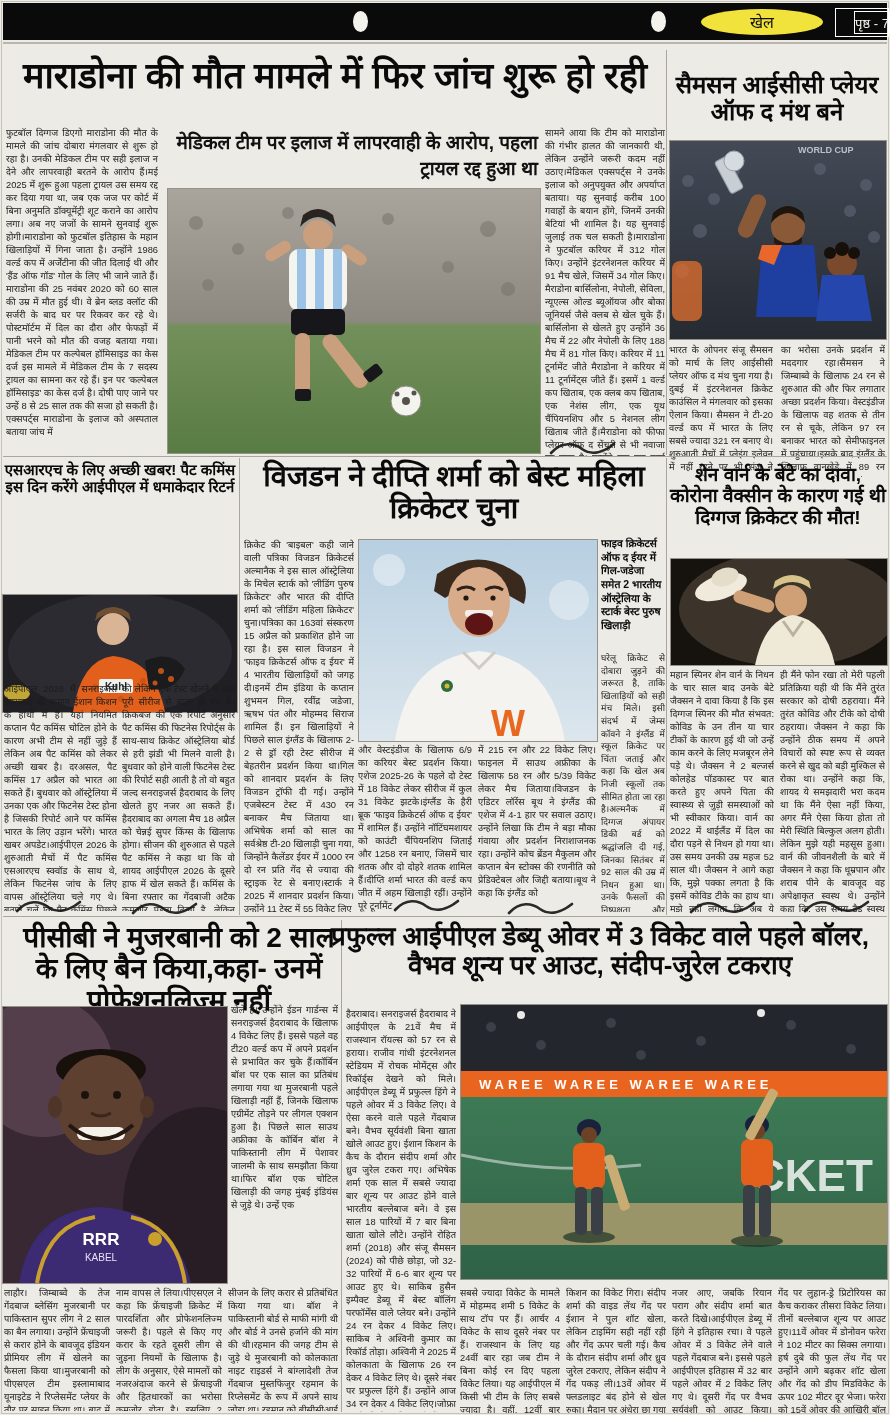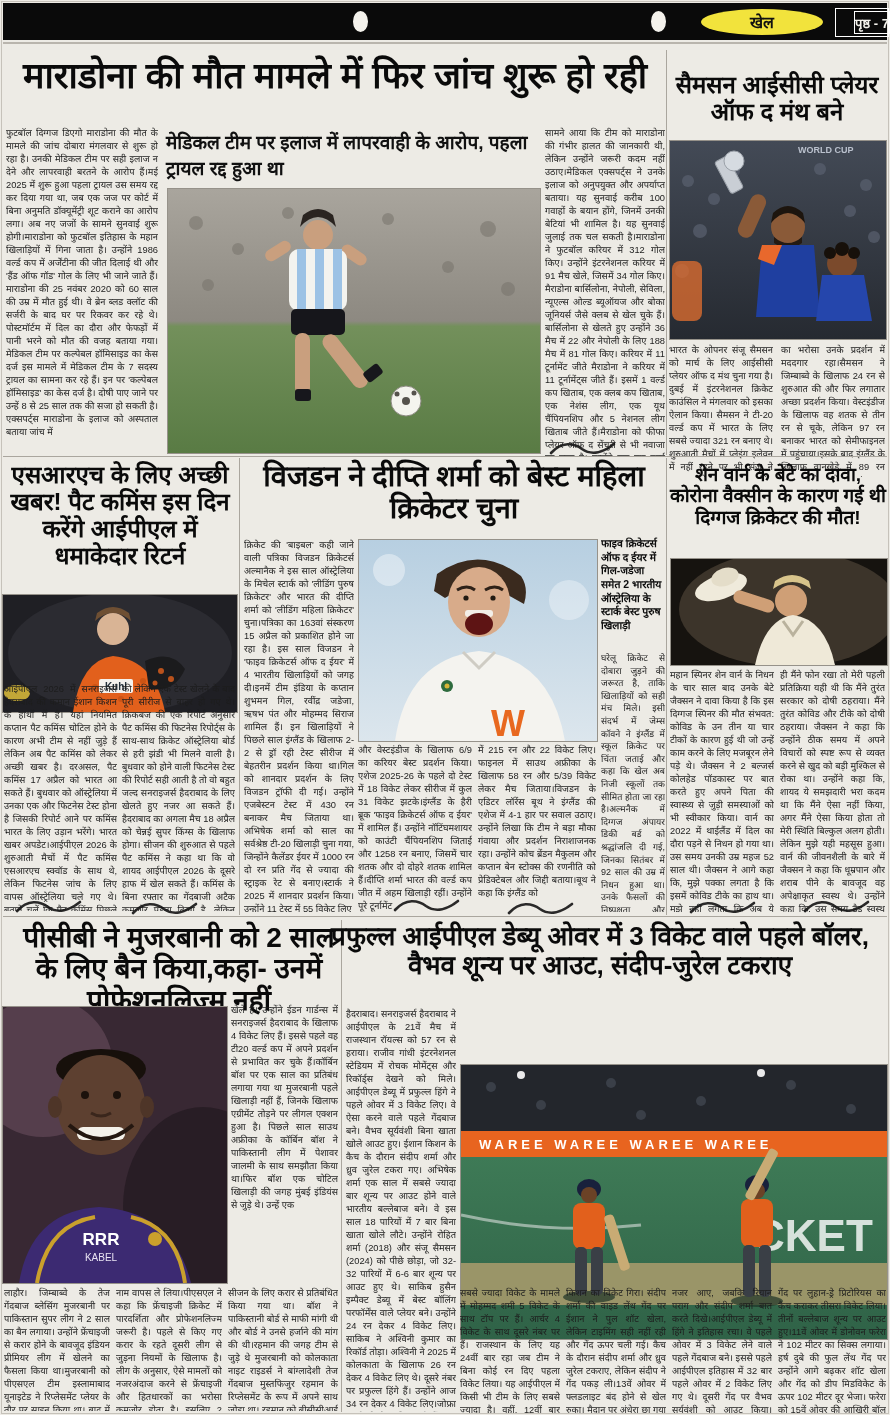--- a/index.html
+++ b/index.html
@@ -9,31 +9,31 @@
   
   .mast{position:absolute;left:3px;top:3px;width:884px;height:37px;background:#0a0a0a;}
   .mast-box{position:absolute;border:1px solid #fff;display:flex;align-items:center;justify-content:center;}
   .mast-box .inner{border:1px solid #fff;width:calc(100% - 6px);height:calc(100% - 6px);
         display:flex;align-items:center;justify-content:center;}
   .date-box{left:9px;top:5px;width:212px;height:27px;}
   .date-box .inner{color:#f2e33c;font-weight:bold;font-size:15px;white-space:nowrap;}
   .dot{position:absolute;width:15px;height:21px;border-radius:50%;background:#f4f2ec;top:8px;}
   .name-box{left:378px;top:8px;width:254px;height:23px;color:#fff;font-size:14px;font-weight:bold;white-space:nowrap;}
   .khel{position:absolute;left:698px;top:6px;width:122px;height:26px;border-radius:50%;
-        background:#f2e33c;color:#111;font-weight:bold;font-size:16px;
+        background:#f2e33c;color:#111;font-weight:normal;font-size:16px;
         display:flex;align-items:center;justify-content:center;}
   .pageno{left:832px;top:5px;width:52px;height:27px;}
-  .pageno .inner{color:#f4f2ec;font-size:13px;font-weight:bold;white-space:nowrap;margin-left:20px;}
+  .pageno .inner{color:#f4f2ec;font-size:13px;font-weight:normal;white-space:nowrap;margin-left:20px;}
   .top-rule{position:absolute;left:3px;top:42px;width:884px;height:2px;background:#b9b5ad;}
   
   .vrule{position:absolute;width:1px;background:#aaa69e;}
   .hrule{position:absolute;height:1px;background:#aaa69e;}
   
   .hl{position:absolute;font-weight:700;color:#0a0a0a;text-align:center;line-height:1.12;}
-  .sub{position:absolute;font-weight:bold;color:#111;text-align:left;line-height:1.35;}
+  .sub{position:absolute;font-weight:bold;color:#111;text-align:right;line-height:1.35;}
   
   .col{position:absolute;font-size:9.3px;line-height:1.40;text-align:justify;color:#1d1d1d;overflow:hidden;}
   .col.narrow{font-size:9px;}
   .cap{position:absolute;font-size:10.5px;line-height:1.3;font-weight:bold;color:#0d0d0d;overflow:hidden;}
   .photo{position:absolute;border:1px solid #96928a;overflow:hidden;background:#15803d;}
   .photo svg{display:block;width:100%;height:100%;}
   .ink{position:absolute;opacity:.9;}
 </style>
 </head>
 <body>
@@ -141,21 +141,21 @@
         <circle cx="184" cy="112" r="6" fill="#17100a"></circle>
         <path d="M152 134 h42 l8 46 h-56 z" fill="#2546ac"></path>
       </g>
     </svg>
   </div>
   <div class="col" style="left:669px;top:344px;width:104px;height:133px;">भारत के ओपनर संजू सैमसन को मार्च के लिए आईसीसी प्लेयर ऑफ द मंथ चुना गया है। दुबई में इंटरनेशनल क्रिकेट काउंसिल ने मंगलवार को इसका ऐलान किया। सैमसन ने टी-20 वर्ल्ड कप में भारत के लिए सबसे ज्यादा 321 रन बनाए थे।शुरुआती मैचों में प्लेइंग इलेवन में नहीं रहने पर भी संजू ने सुपर-8 में खुद को साबित किया। उन्होंने कहा कि यह अवॉर्ड उनके करियर के खास दौर में मिला है। भारत की टी-20 वर्ल्ड कप जीत में योगदान देना सपना पूरा होने जैसा था और इस पल की अहमियत समझने में समय लगा।उन्होंने आगे कहा- भारतीय क्रिकेट में काफी प्रतिभा है और टीम व कोचिंग स्टाफ</div>
   <div class="col" style="left:781px;top:344px;width:104px;height:133px;">का भरोसा उनके प्रदर्शन में मददगार रहा।सैमसन ने जिम्बाब्वे के खिलाफ 24 रन से शुरुआत की और फिर लगातार अच्छा प्रदर्शन किया। वेस्टइंडीज के खिलाफ वह शतक से तीन रन से चूके, लेकिन 97 रन बनाकर भारत को सेमीफाइनल में पहुंचाया।इसके बाद इंग्लैंड के खिलाफ वानखेड़े में 89 रन बनाकर टीम को 253/7 तक पहुंचाया। इंग्लैंड यह लक्ष्य हासिल नहीं कर सका और सात रन से हार गया। अहमदाबाद में फाइनल में भी उन्होंने 89 रन बनाए और भारत को 96 रन से जीत दिलाने में योगदान दिया।मार्च में खेले तीन टी20 मैचों में सैमसन ने 275 रन बनाए।</div>
 
   <div class="hrule" style="left:3px;top:456px;width:884px;"></div>
 
-  <div class="hl" style="left:4px;top:462px;width:232px;font-size:24px;">एसआरएच के लिए अच्छी खबर! पैट कमिंस इस दिन करेंगे आईपीएल में धमाकेदार रिटर्न</div>
+  <div class="hl" style="left:4px;top:462px;width:232px;font-size:15px;">एसआरएच के लिए अच्छी खबर! पैट कमिंस इस दिन करेंगे आईपीएल में धमाकेदार रिटर्न</div>
   <div class="photo" style="left:2px;top:594px;width:234px;height:117px;">
     <svg viewBox="0 0 234 117" preserveAspectRatio="none">
       <rect width="234" height="117" fill="#1f1f24"></rect>
       <ellipse cx="117" cy="58" rx="112" ry="60" fill="#2b2b31"></ellipse>
       <ellipse cx="14" cy="98" rx="13" ry="8" fill="#dfbf3b" opacity="0.85"></ellipse>
       <g>
         <path d="M92 26 q18 -16 36 0 l-2 -8 q-16 -12 -32 0 z" fill="#6e4f33"></path>
         <circle cx="110" cy="34" r="16" fill="#d9b495"></circle>
         <path d="M70 117 q8 -52 40 -56 q42 4 52 56 z" fill="#e2601c"></path>
         <g fill="#c44f12" opacity="0.7">
@@ -283,21 +283,21 @@
     </svg>
   </div>
   <div class="col" style="left:231px;top:1004px;width:107px;height:278px;">खेले हैं। उन्होंने ईडन गार्डन्स में सनराइजर्स हैदराबाद के खिलाफ 4 विकेट लिए हैं। इससे पहले वह टी20 वर्ल्ड कप में अपने प्रदर्शन से प्रभावित कर चुके हैं।कॉर्बिन बॉश पर एक साल का प्रतिबंध लगाया गया था मुजरबानी पहले खिलाड़ी नहीं हैं, जिनके खिलाफ एग्रीमेंट तोड़ने पर लीगल एक्शन हुआ है। पिछले साल साउथ अफ्रीका के कॉर्बिन बॉश ने पाकिस्तानी लीग में पेशावर जालमी के साथ समझौता किया था।फिर बॉश एक चोटिल खिलाड़ी की जगह मुंबई इंडियंस से जुड़े थे। उन्हें एक</div>
   <div class="col" style="left:4px;top:1287px;width:106px;height:124px;">लाहौर। जिम्बाब्वे के तेज गेंदबाज ब्लेसिंग मुजरबानी पर पाकिस्तान सुपर लीग ने 2 साल का बैन लगाया। उन्होंने फ्रेंचाइजी से करार होने के बावजूद इंडियन प्रीमियर लीग में खेलने का फैसला किया था।मुजरबानी को पीएसएल टीम इस्लामाबाद यूनाइटेड ने रिप्लेसमेंट प्लेयर के तौर पर साइन किया था। बाद में कोलकाता नाइट राइडर्स (फ्रेंचाइजी) से ऑफर मिलने पर उन्होंने करार से</div>
   <div class="col" style="left:116px;top:1287px;width:106px;height:124px;">नाम वापस ले लिया।पीएसएल ने कहा कि फ्रेंचाइजी क्रिकेट में पारदर्शिता और प्रोफेशनलिज्म जरूरी है। पहले से किए गए करार के रहते दूसरी लीग से जुड़ना नियमों के खिलाफ है। लीग के अनुसार, ऐसे मामलों को नजरअंदाज करने से फ्रेंचाइजी और हितधारकों का भरोसा कमजोर होता है। इसलिए 2 साल का बैन लगाया गया। मुजरबानी ने आईपीएल में 2 मैच</div>
   <div class="col" style="left:228px;top:1287px;width:110px;height:124px;">सीजन के लिए करार से प्रतिबंधित किया गया था। बॉश ने पाकिस्तानी बोर्ड से माफी मांगी थी और बोर्ड ने उनसे हर्जाने की मांग की थी।रहमान की जगह टीम से जुड़े थे मुजरबानी को कोलकाता नाइट राइडर्स ने बांग्लादेशी तेज गेंदबाज मुस्तफिजुर रहमान के रिप्लेसमेंट के रूप में अपने साथ जोड़ा था। रहमान को बीसीसीआई के निर्देश के बाद फ्रेंचाइजी ने रिलीज कर दिया था।</div>
   <div class="vrule" style="left:341px;top:920px;height:492px;"></div>
 
   <div class="hl" style="left:330px;top:922px;width:540px;font-size:26px;">प्रफुल्ल आईपीएल डेब्यू ओवर में 3 विकेट वाले पहले बॉलर, वैभव शून्य पर आउट, संदीप-जुरेल टकराए</div>
   <div class="col" style="left:346px;top:1008px;width:110px;height:404px;">हैदराबाद। सनराइजर्स हैदराबाद ने आईपीएल के 21वें मैच में राजस्थान रॉयल्स को 57 रन से हराया। राजीव गांधी इंटरनेशनल स्टेडियम में रोचक मोमेंट्स और रिकॉर्ड्स देखने को मिले।आईपीएल डेब्यू में प्रफुल्ल हिंगे ने पहले ओवर में 3 विकेट लिए। वे ऐसा करने वाले पहले गेंदबाज बने। वैभव सूर्यवंशी बिना खाता खोले आउट हुए। ईशान किशन के कैच के दौरान संदीप शर्मा और ध्रुव जुरेल टकरा गए। अभिषेक शर्मा एक साल में सबसे ज्यादा बार शून्य पर आउट होने वाले भारतीय बल्लेबाज बने। वे इस साल 18 पारियों में 7 बार बिना खाता खोले लौटे। उन्होंने रोहित शर्मा (2018) और संजू सैमसन (2024) को पीछे छोड़ा, जो 32-32 पारियों में 6-6 बार शून्य पर आउट हुए थे। साकिब हुसैन इम्पैक्ट डेब्यू में बेस्ट बॉलिंग परफॉर्मेंस वाले प्लेयर बने। उन्होंने 24 रन देकर 4 विकेट लिए। साकिब ने अश्विनी कुमार का रिकॉर्ड तोड़ा। अश्विनी ने 2025 में कोलकाता के खिलाफ 26 रन देकर 4 विकेट लिए थे। दूसरे नंबर पर प्रफुल्ल हिंगे हैं। उन्होंने आज 34 रन देकर 4 विकेट लिए।जोफ्रा आर्चर ने मैच की पहली गेंद पर विकेट लिया। उन्होंने अभिषेक शर्मा को आउट किया। अभिषेक बिना खाता खोले लौटे। इससे पहले 10 अप्रैल को चेन्नई के खिलाफ भी आर्चर ने पहली गेंद पर फिल सॉल्ट को आउट किया था। लगातार दूसरे मैच में उन्होंने यह कारनामा</div>
-  <div class="photo" style="left:460px;top:1064px;width:426px;height:274px;">
+  <div class="photo" style="left:460px;top:1004px;width:426px;height:274px;">
     <svg viewBox="0 0 426 274" preserveAspectRatio="none">
       <defs>
           <linearGradient id="fg" x1="0" y1="0" x2="0" y2="1">
         <stop offset="0" stop-color="#3e7a56"></stop>
             <stop offset="1" stop-color="#2f6247"></stop>
           </linearGradient>
         </defs>
       <rect width="426" height="66" fill="#23262c"></rect>
       <g fill="#3a3f48">
           <circle cx="30" cy="22" r="5"></circle>

